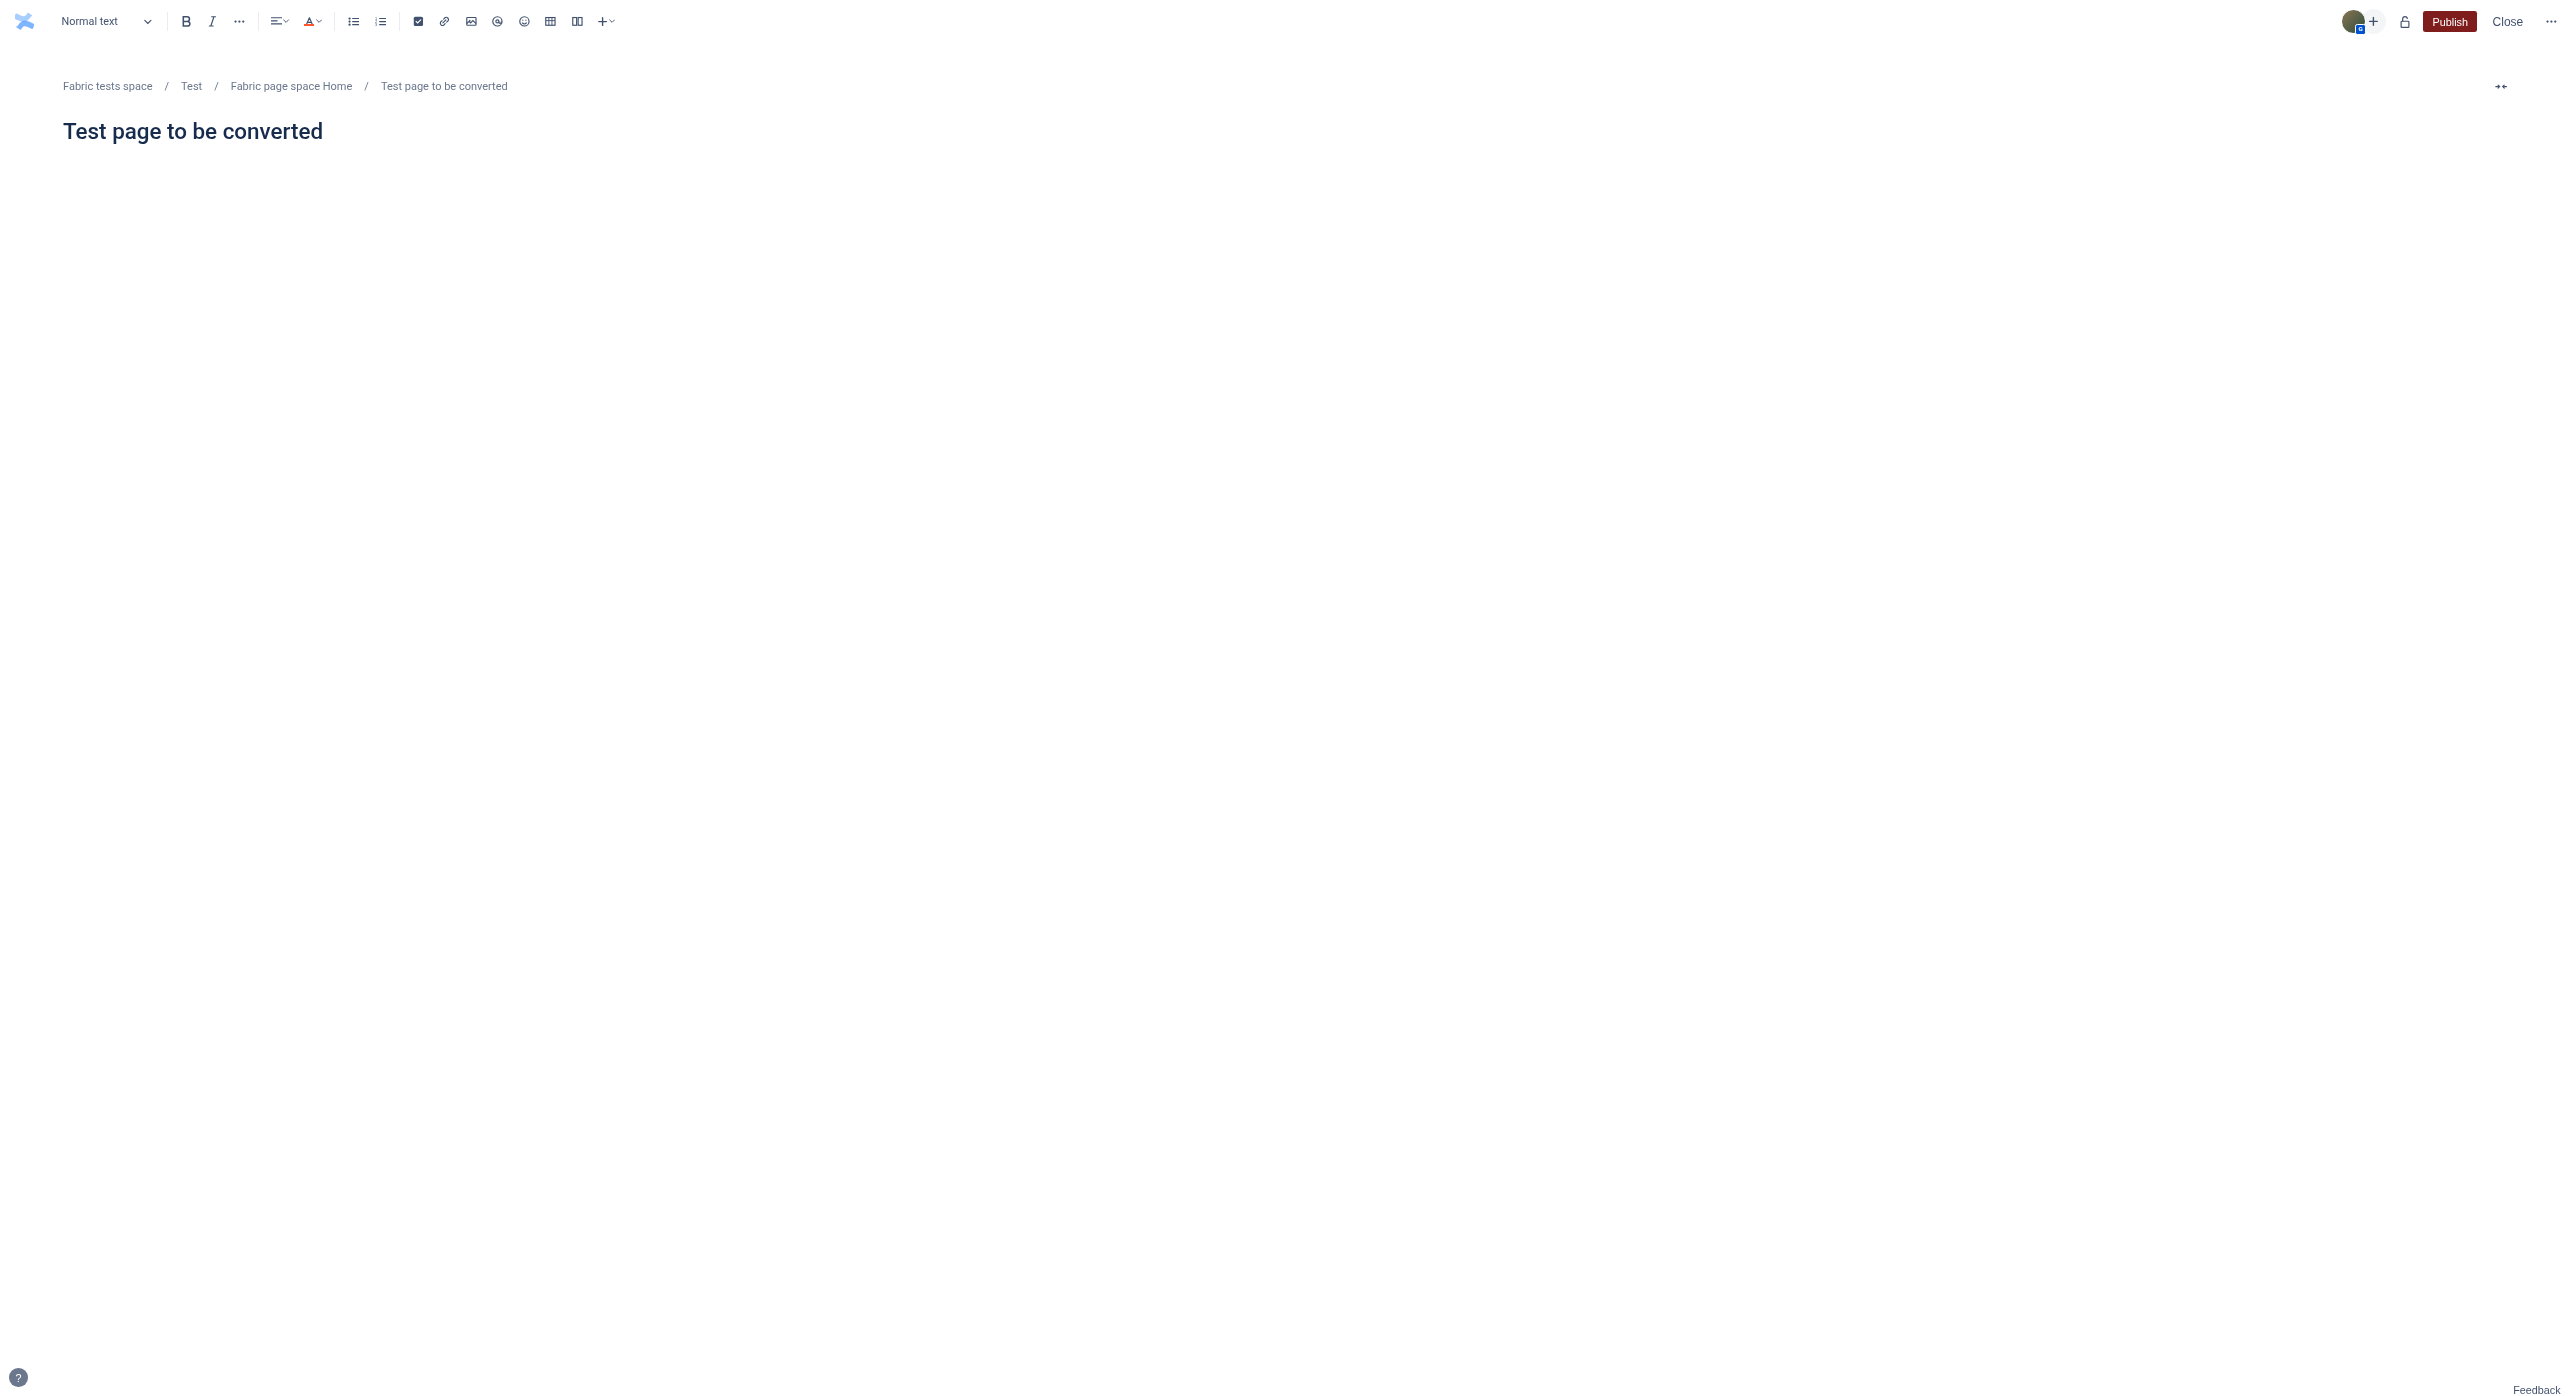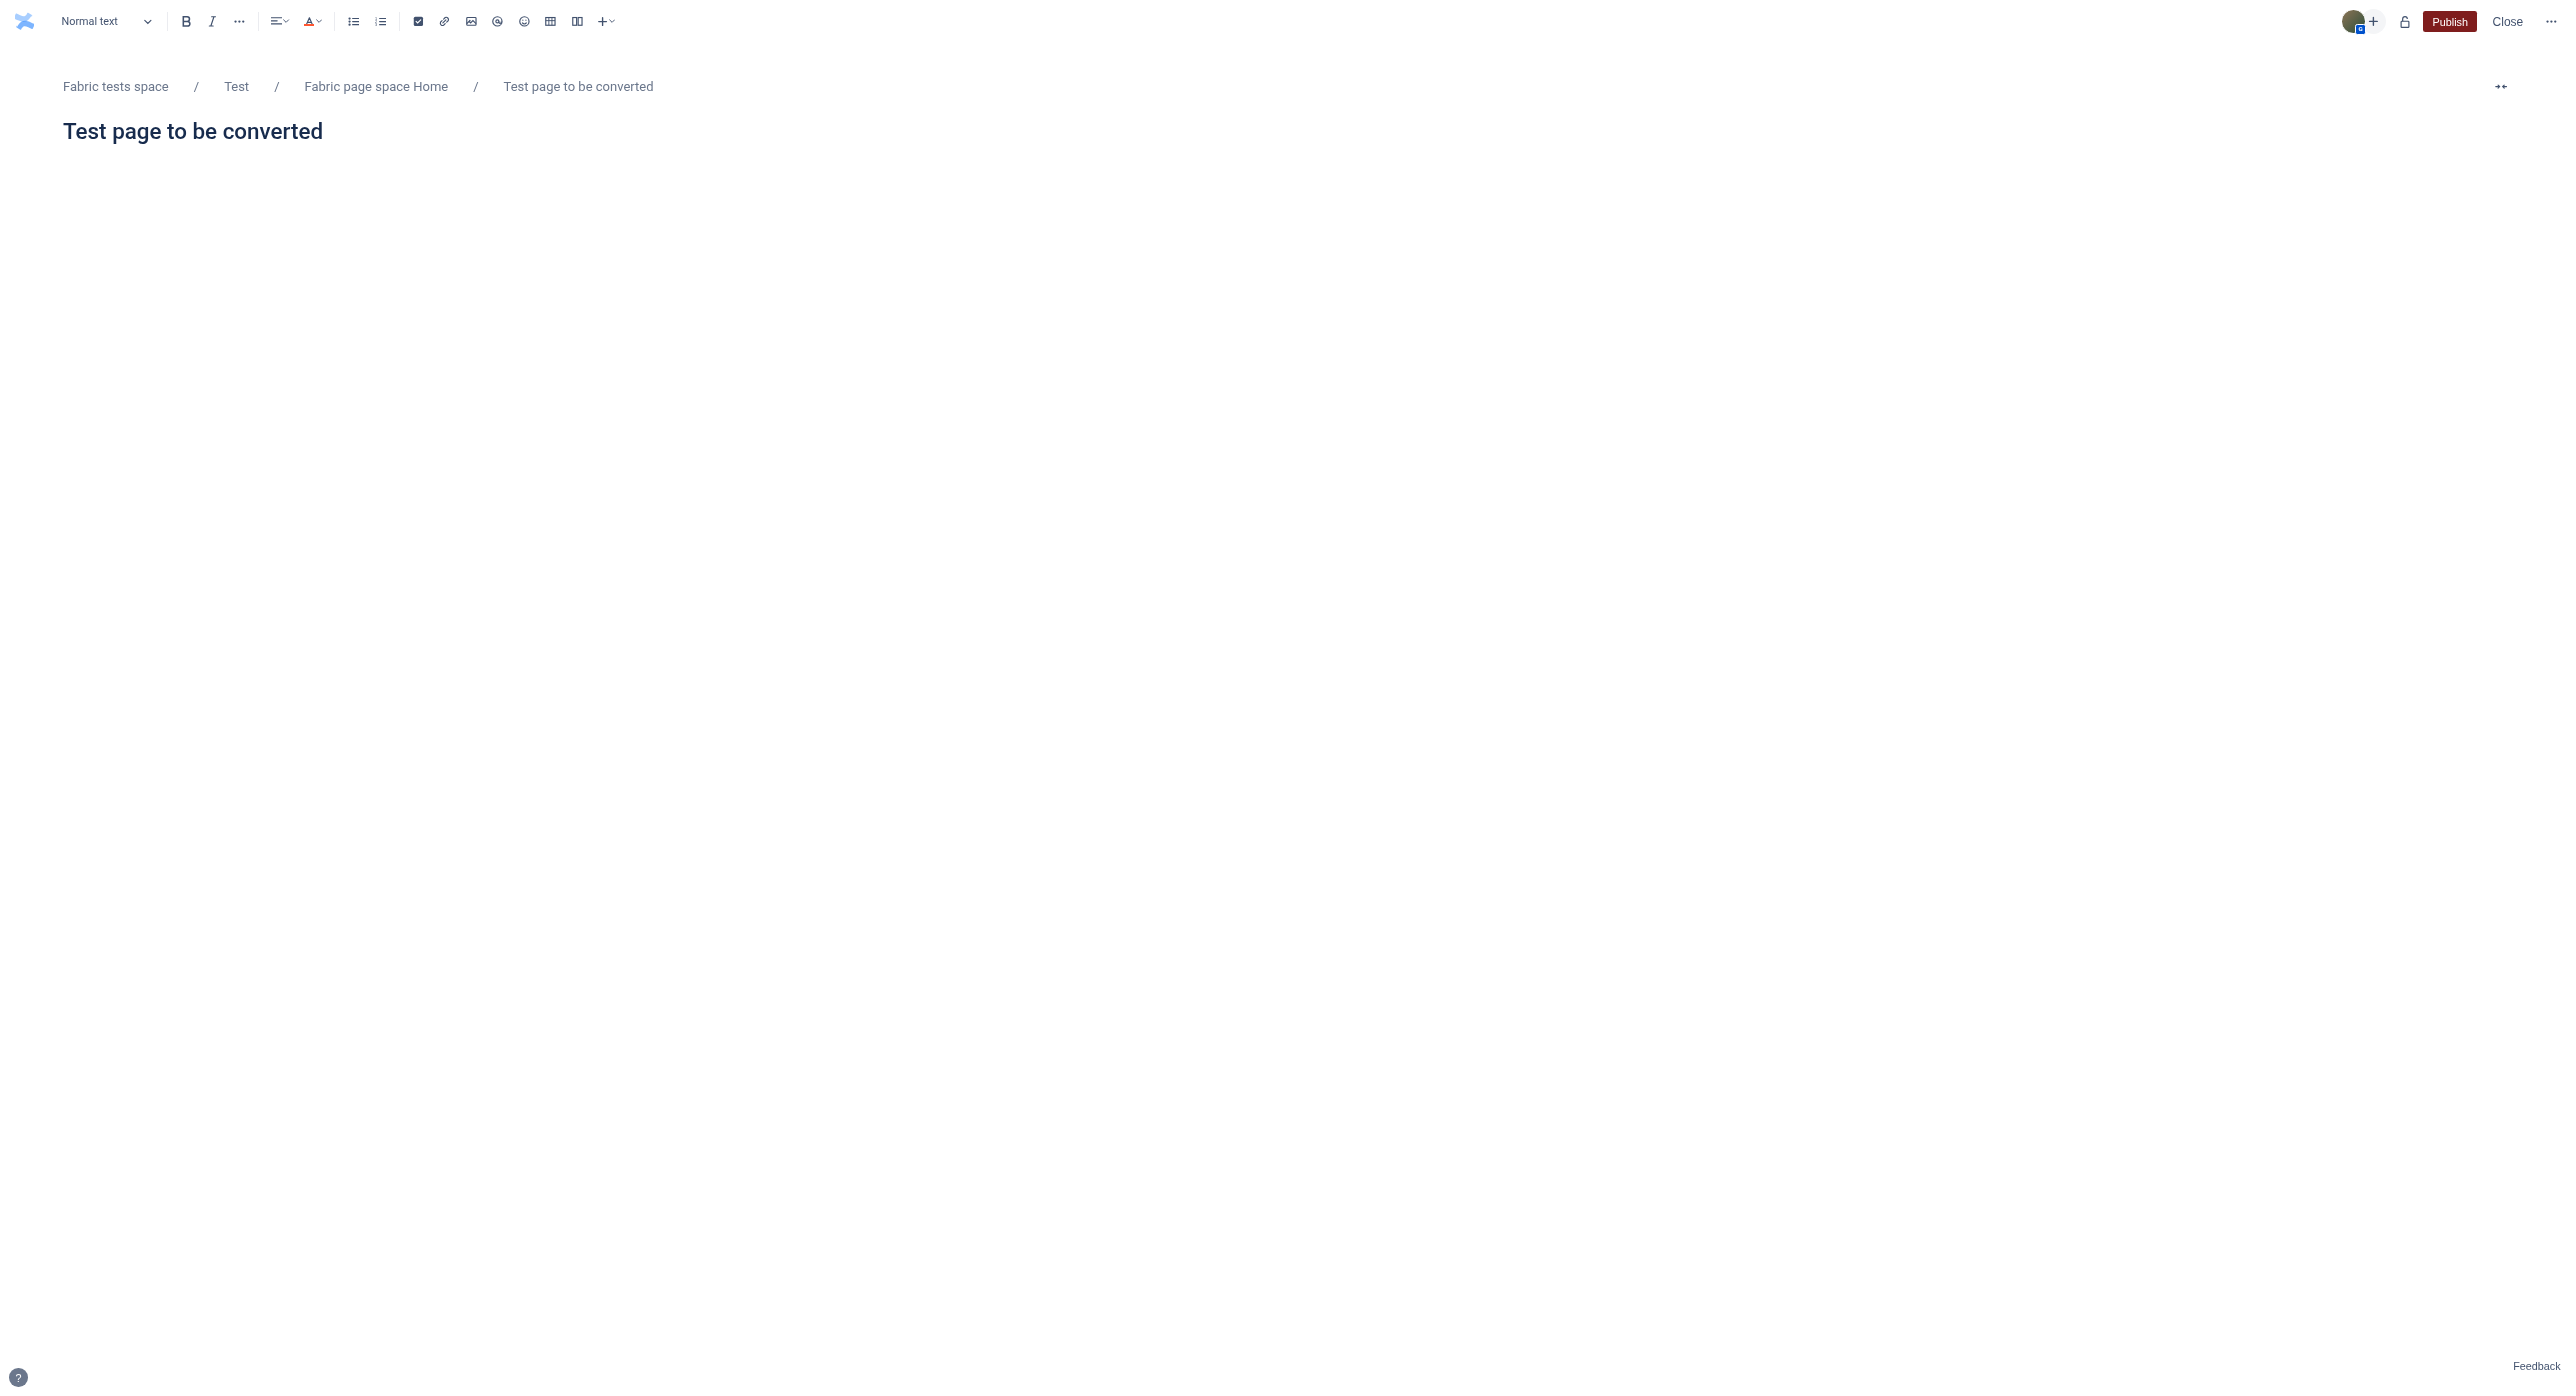--- a/index.html
+++ b/index.html
@@ -152,22 +152,22 @@
     }
     .breadcrumb-row {
       display: flex;
       align-items: center;
       padding: 0 62px 0 63px;
       justify-content: space-between;
     }
     .breadcrumb {
       display: flex;
       align-items: center;
-      gap: 25px;
-      font-size: 13px;
+      gap: 12px;
+      font-size: 11px;
       color: #6B778C;
     }
     .breadcrumb a {
       color: #6B778C;
       text-decoration: none;
       cursor: pointer;
     }
     .breadcrumb-sep {
       color: #6B778C;
     }
@@ -193,21 +193,21 @@
       color: #fff;
       display: flex;
       align-items: center;
       justify-content: center;
       cursor: pointer;
       font-size: 10.8px;
       border: none;
     }
     .feedback-btn {
       position: fixed;
-      bottom: 24px;
+      bottom: 0;
       right: 15.4px;
       background: transparent;
       border: none;
       color: #42526E;
       font-size: 10.8px;
       cursor: pointer;
     }
     .text-color-icon {
       position: relative;
       display: flex;

